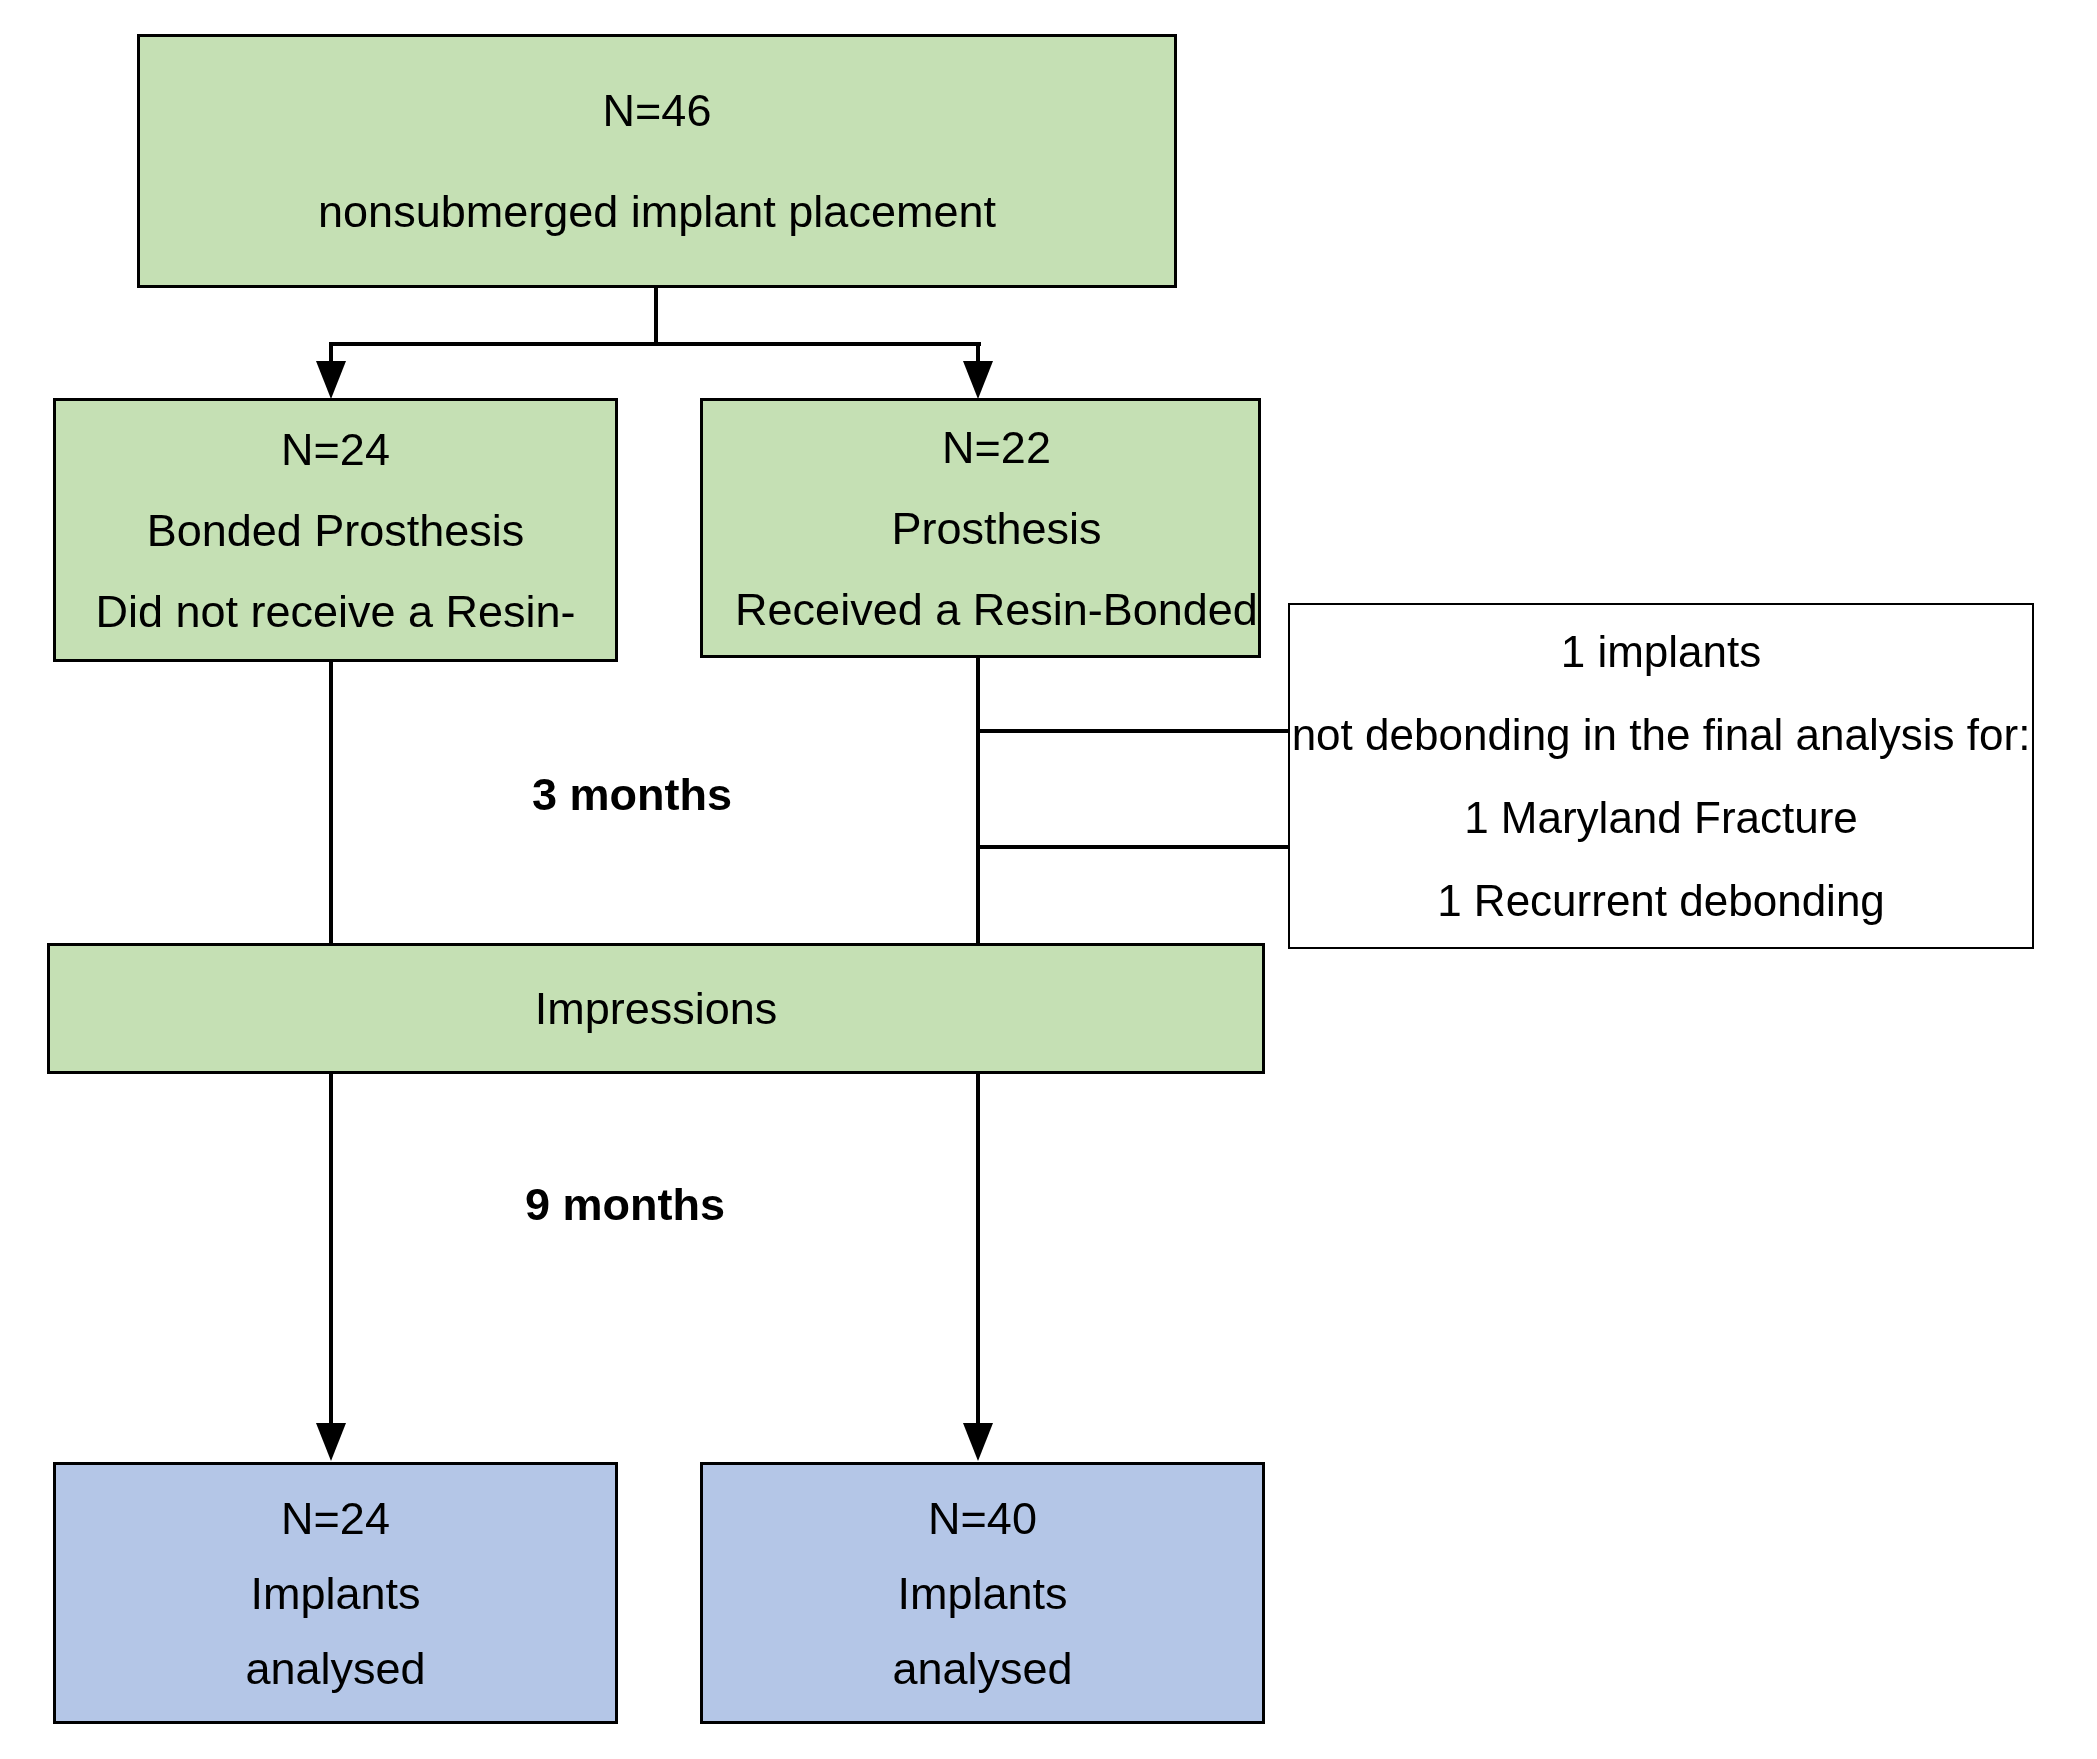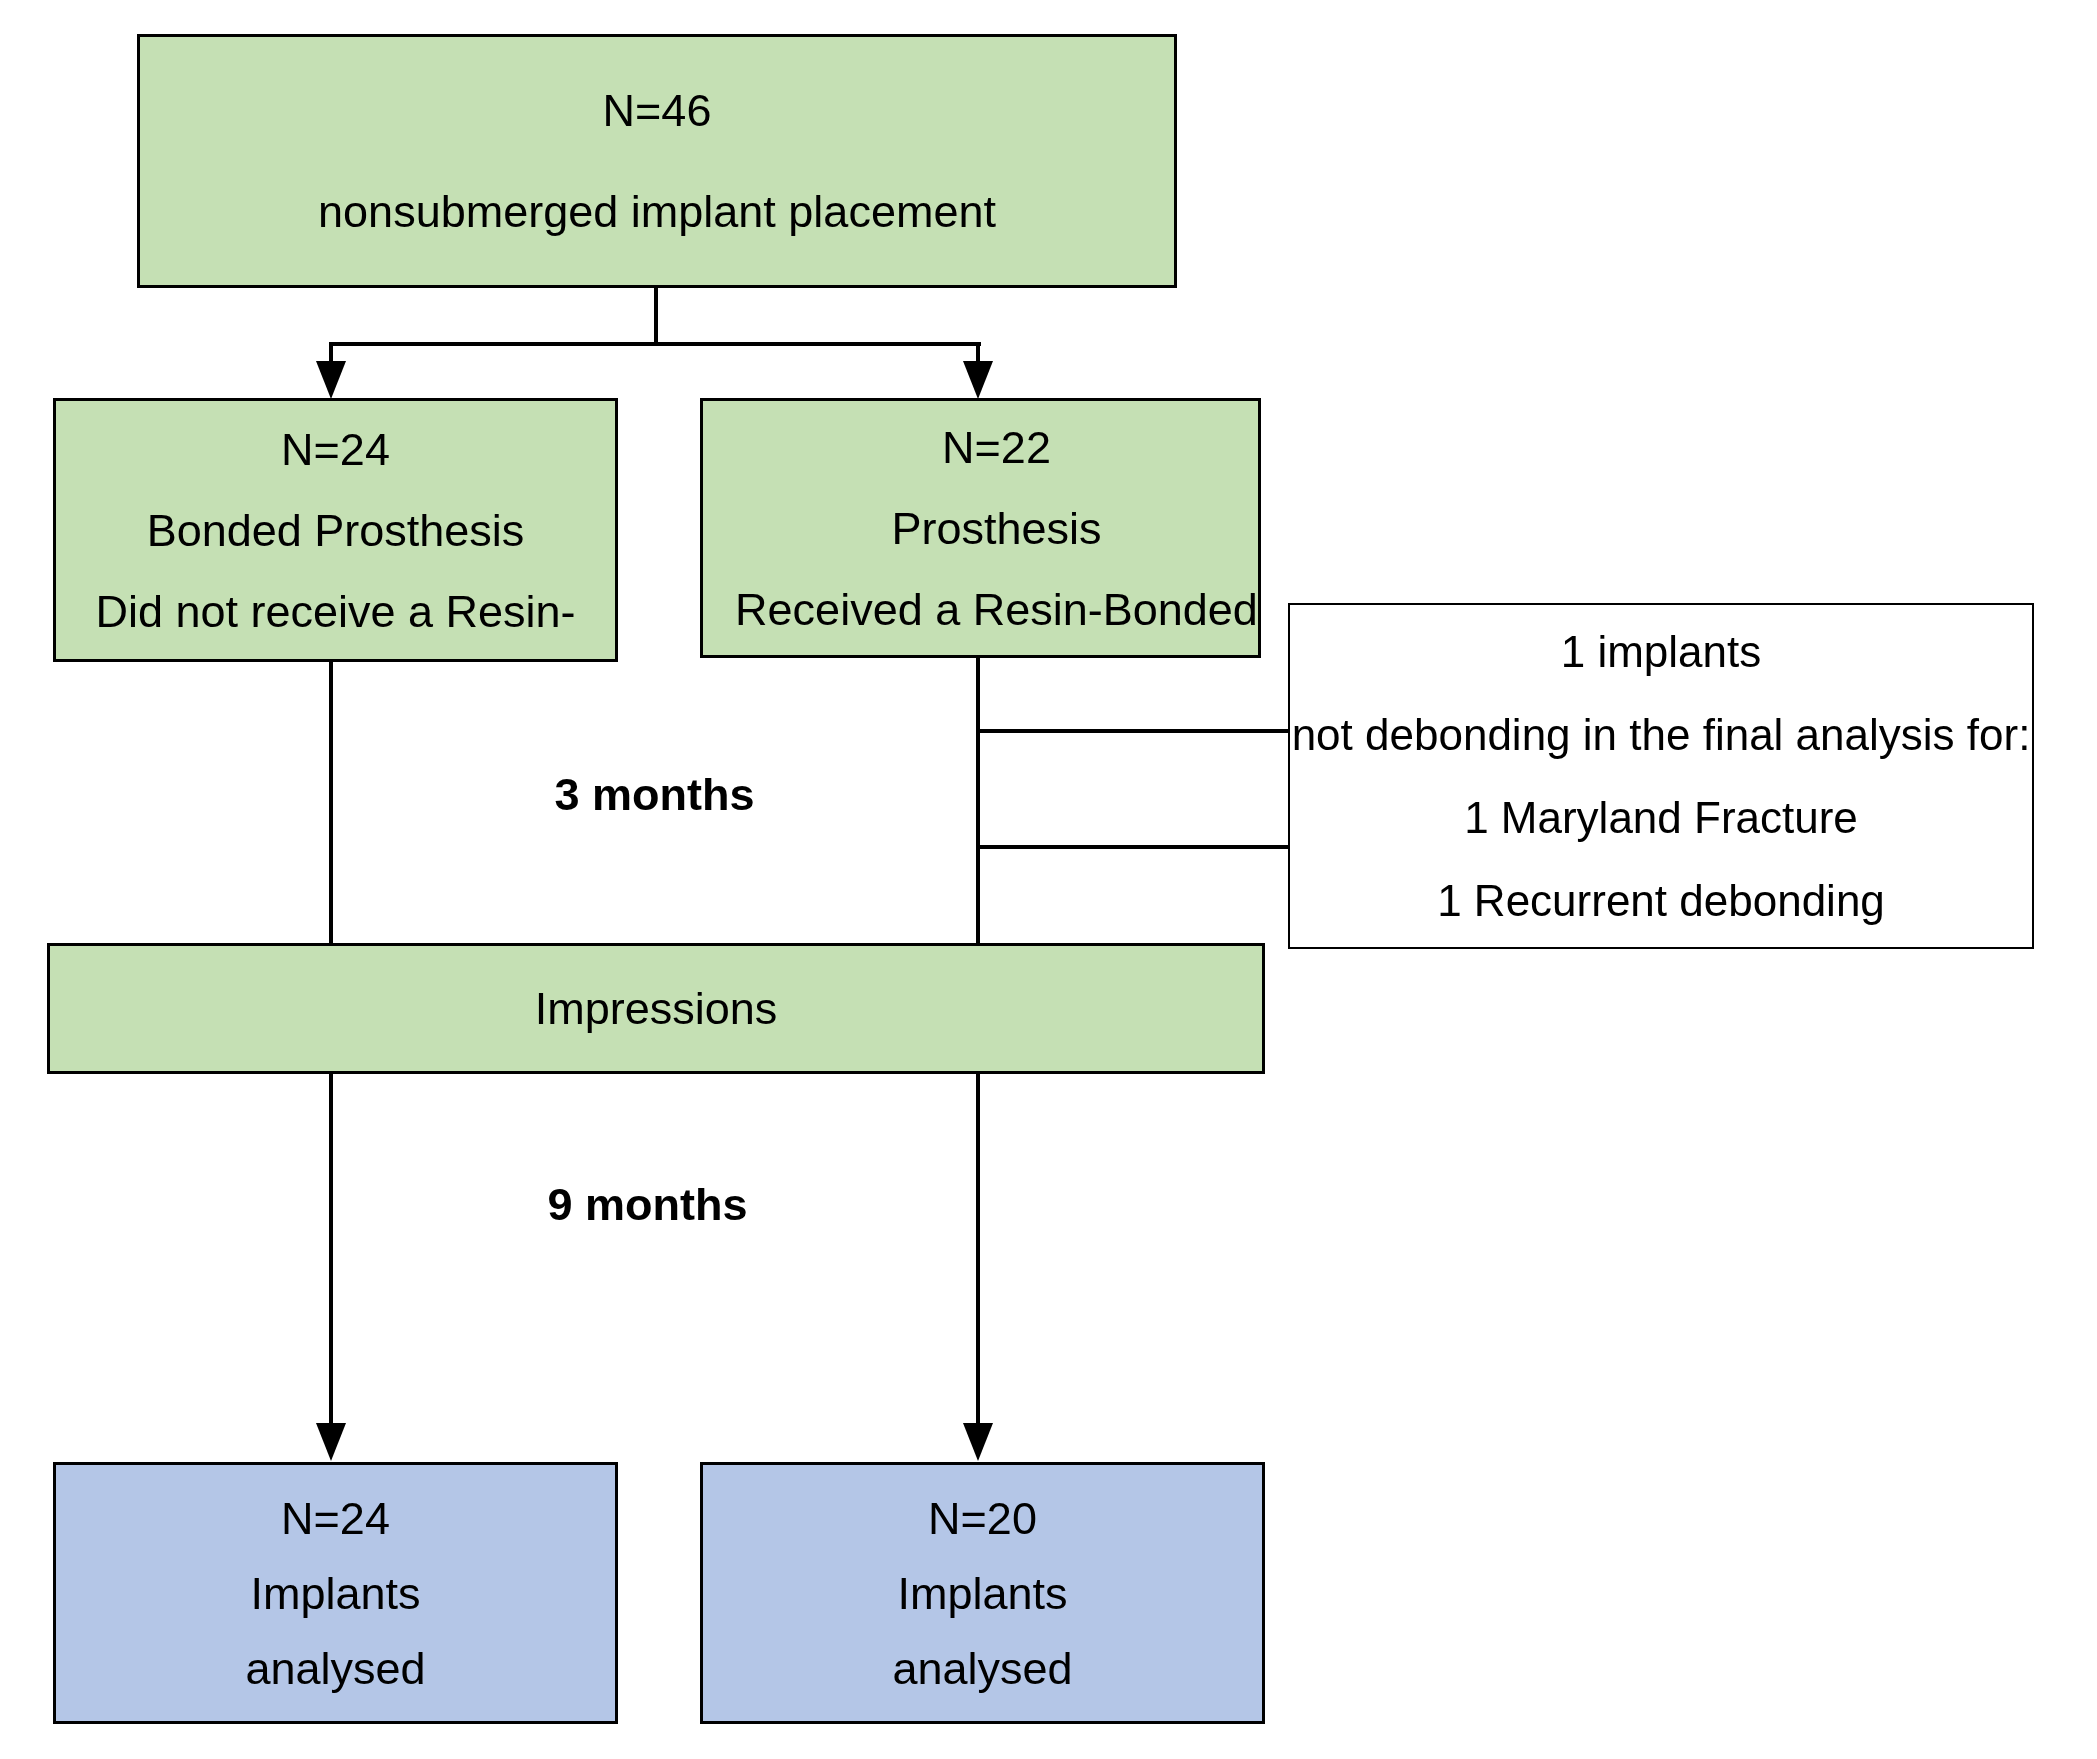--- a/index.html
+++ b/index.html
@@ -44,21 +44,21 @@
     position: absolute;
     width: 0;
     height: 0;
     border-left: 15px solid transparent;
     border-right: 15px solid transparent;
     border-top: 38px solid #000000;
   }
   .flow-label {
     position: absolute;
     width: 245px;
-    text-align: center;
+    text-align: left;
     font-size: 45px;
     font-weight: 700;
     line-height: 75px;
     white-space: nowrap;
   }
 </style>
 </head>
 <body>
 
 <div class="canvas">
@@ -113,19 +113,19 @@
   <div class="connector" style="left:976px; top:1073px; width:3.8px; height:353px;"></div>
   <div class="arrowhead" style="left:963px; top:1423px;"></div>
 
   <div class="box blue-box" style="left: 53px; top: 1462px; width: 565px; height: 262px; background-color: rgb(180, 198, 231);">
     <span class="bline bold">N=24</span>
     <span class="bline">Implants</span>
     <span class="bline">analysed</span>
   </div>
 
   <div class="box blue-box" style="left: 700px; top: 1462px; width: 565px; height: 262px; background-color: rgb(180, 198, 231);">
-    <span class="bline bold">N=20</span>
+    <span class="bline bold">N=40</span>
     <span class="bline">Implants</span>
     <span class="bline">analysed</span>
   </div>
 
 </div>
 
 
 </body></html>

